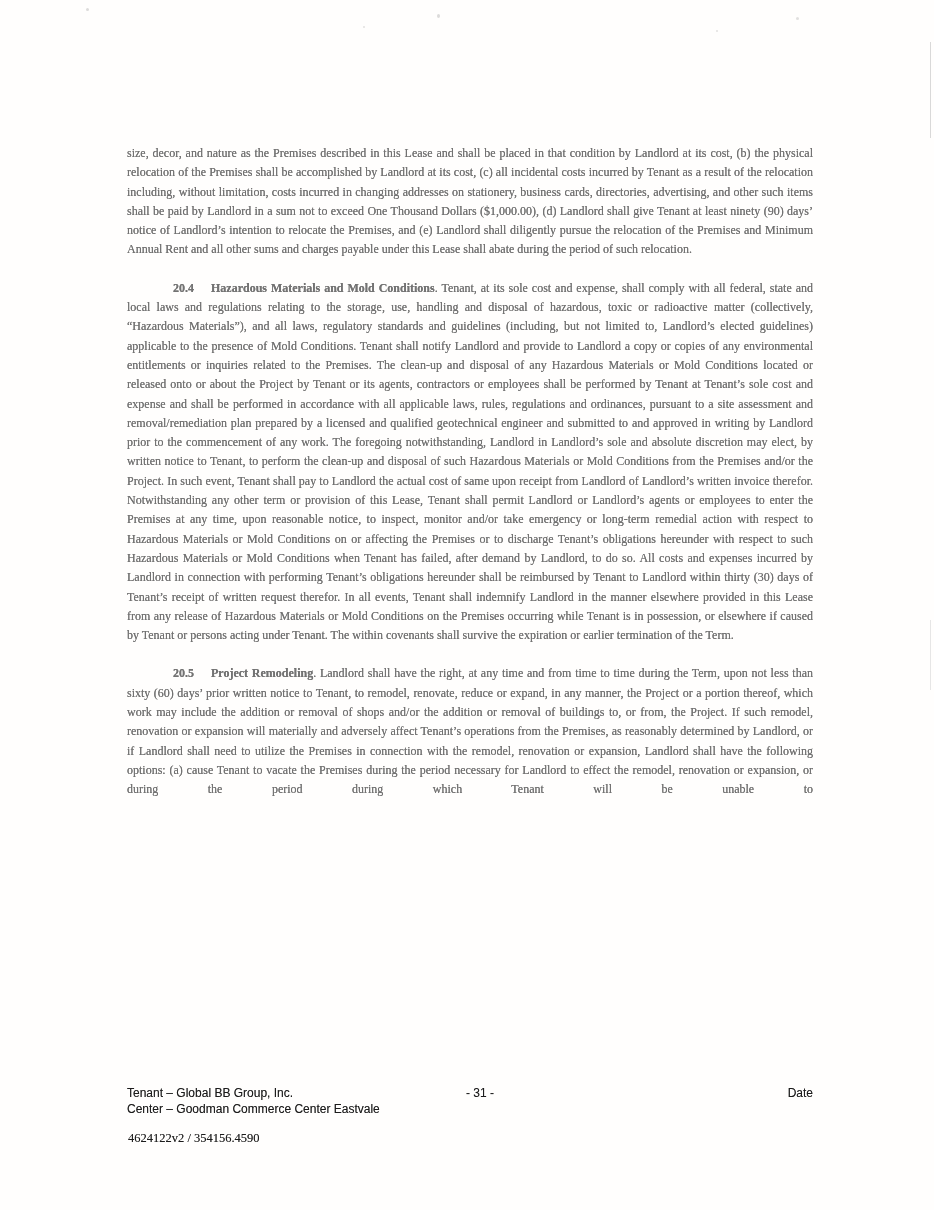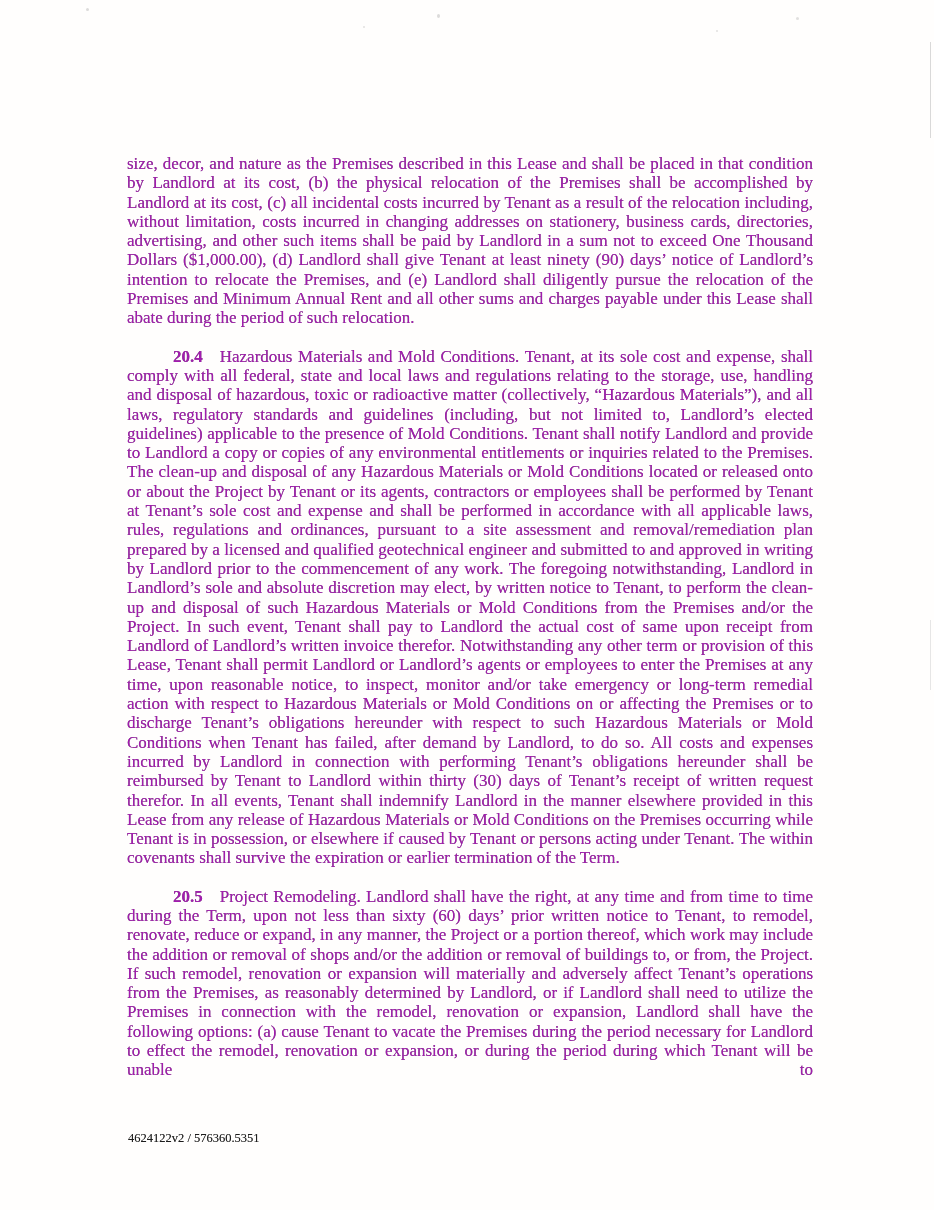--- a/index.html
+++ b/index.html
@@ -8,34 +8,34 @@
     background: #ffffff;
     position: relative;
     overflow: hidden;
     font-family: "Liberation Serif", serif;
   }
   .page { position: absolute; inset: 0; background: #fffefd; }
 
   
   .doc-body {
     position: absolute;
-    left: 127px; top: 154px; width: 686px;
+    left: 127px; top: 144px; width: 686px;
     font-family: "Liberation Serif", serif;
-    font-size: 17px;
+    font-size: 12px;
     line-height: 19.3px;
-    color: #a21caf;
+    color: #737373;
     text-align: justify;
     text-shadow: 0 0 0.35px rgba(0,0,0,0.55);
   }
   .para { margin: 0 0 19px 0; }
   .para.indent { text-indent: 46px; }
   .para.justify-last { text-align-last: justify; }
   .sec-num { font-weight: bold; margin-top: 32px; }
   .tab { display: inline-block; width: 17px; }
-  .bold { font-weight: normal; }
+  .bold { font-weight: bold; }
   .underline { }
 
   
   .doc-footer {
     position: absolute;
     left: 127px; top: 1085px; width: 686px; height: 34px;
     font-family: "Liberation Sans", sans-serif;
     font-size: 12px;
     line-height: 16px;
     color: #1c1c1c;
@@ -78,16 +78,24 @@
   <div class="speck" style="left:231px;top:590px;width:2px;height:2px;opacity:.2"></div>
   <div class="edge-line"></div>
   <div class="edge-line2"></div>
 
   <main class="doc-body">
       <p class="para"><span>size, decor, and nature as the Premises described in this Lease and shall be placed in that condition by Landlord at its cost, (b) the physical relocation of the Premises shall be accomplished by Landlord at its cost, (c) all incidental costs incurred by Tenant as a result of the relocation including, without limitation, costs incurred in changing addresses on stationery, business cards, directories, advertising, and other such items shall be paid by Landlord in a sum not to exceed One Thousand Dollars ($1,000.00), (d) Landlord shall give Tenant at least ninety (90) days’ notice of Landlord’s intention to relocate the Premises, and (e) Landlord shall diligently pursue the relocation of the Premises and Minimum Annual Rent and all other sums and charges payable under this Lease shall abate during the period of such relocation.</span></p>
       <p class="para indent"><span class="sec-num">20.4</span><span class="tab"></span><span class="bold">Hazardous Materials and Mold Conditions</span><span>.  Tenant, at its sole cost and expense, shall comply with all federal, state and local laws and regulations relating to the storage, use, handling and disposal of hazardous, toxic or radioactive matter (collectively, “</span><span class="underline">Hazardous Materials</span><span>”), and all laws, regulatory standards and guidelines (including, but not limited to, Landlord’s elected guidelines) applicable to the presence of Mold Conditions.  Tenant shall notify Landlord and provide to Landlord a copy or copies of any environmental entitlements or inquiries related to the Premises.  The clean-up and disposal of any Hazardous Materials or Mold Conditions located or released onto or about the Project by Tenant or its agents, contractors or employees shall be performed by Tenant at Tenant’s sole cost and expense and shall be performed in accordance with all applicable laws, rules, regulations and ordinances, pursuant to a site assessment and removal/remediation plan prepared by a licensed and qualified geotechnical engineer and submitted to and approved in writing by Landlord prior to the commencement of any work.  The foregoing notwithstanding, Landlord in Landlord’s sole and absolute discretion may elect, by written notice to Tenant, to perform the clean-up and disposal of such Hazardous Materials or Mold Conditions from the Premises and/or the Project.  In such event, Tenant shall pay to Landlord the actual cost of same upon receipt from Landlord of Landlord’s written invoice therefor.  Notwithstanding any other term or provision of this Lease, Tenant shall permit Landlord or Landlord’s agents or employees to enter the Premises at any time, upon reasonable notice, to inspect, monitor and/or take emergency or long-term remedial action with respect to Hazardous Materials or Mold Conditions on or affecting the Premises or to discharge Tenant’s obligations hereunder with respect to such Hazardous Materials or Mold Conditions when Tenant has failed, after demand by Landlord, to do so.  All costs and expenses incurred by Landlord in connection with performing Tenant’s obligations hereunder shall be reimbursed by Tenant to Landlord within thirty (30) days of Tenant’s receipt of written request therefor.  In all events, Tenant shall indemnify Landlord in the manner elsewhere provided in this Lease from any release of Hazardous Materials or Mold Conditions on the Premises occurring while Tenant is in possession, or elsewhere if caused by Tenant or persons acting under Tenant.  The within covenants shall survive the expiration or earlier termination of the Term.</span></p>
       <p class="para indent justify-last"><span class="sec-num">20.5</span><span class="tab"></span><span class="bold">Project Remodeling</span><span>.  Landlord shall have the right, at any time and from time to time during the Term, upon not less than sixty (60) days’ prior written notice to Tenant, to remodel, renovate, reduce or expand, in any manner, the Project or a portion thereof, which work may include the addition or removal of shops and/or the addition or removal of buildings to, or from, the Project.  If such remodel, renovation or expansion will materially and adversely affect Tenant’s operations from the Premises, as reasonably determined by Landlord, or if Landlord shall need to utilize the Premises in connection with the remodel, renovation or expansion, Landlord shall have the following options:  (a) cause Tenant to vacate the Premises during the period necessary for Landlord to effect the remodel, renovation or expansion, or during the period during which Tenant will be unable to</span></p>
     </main>
 
+  <footer class="doc-footer">
+    <div class="footer-left">
+      <div>Tenant – Global BB Group, Inc.</div>
+      <div>Center – Goodman Commerce Center Eastvale</div>
+    </div>
+    <div class="footer-page-number">- 31 -</div>
+    <div class="footer-date">Date</div>
+  </footer>
 
-  <div class="doc-number">4624122v2 / 576360.5351</div>
+  <div class="doc-number">4624122v2 / 354156.4590</div>
 
 </div>
 
 </body></html>

